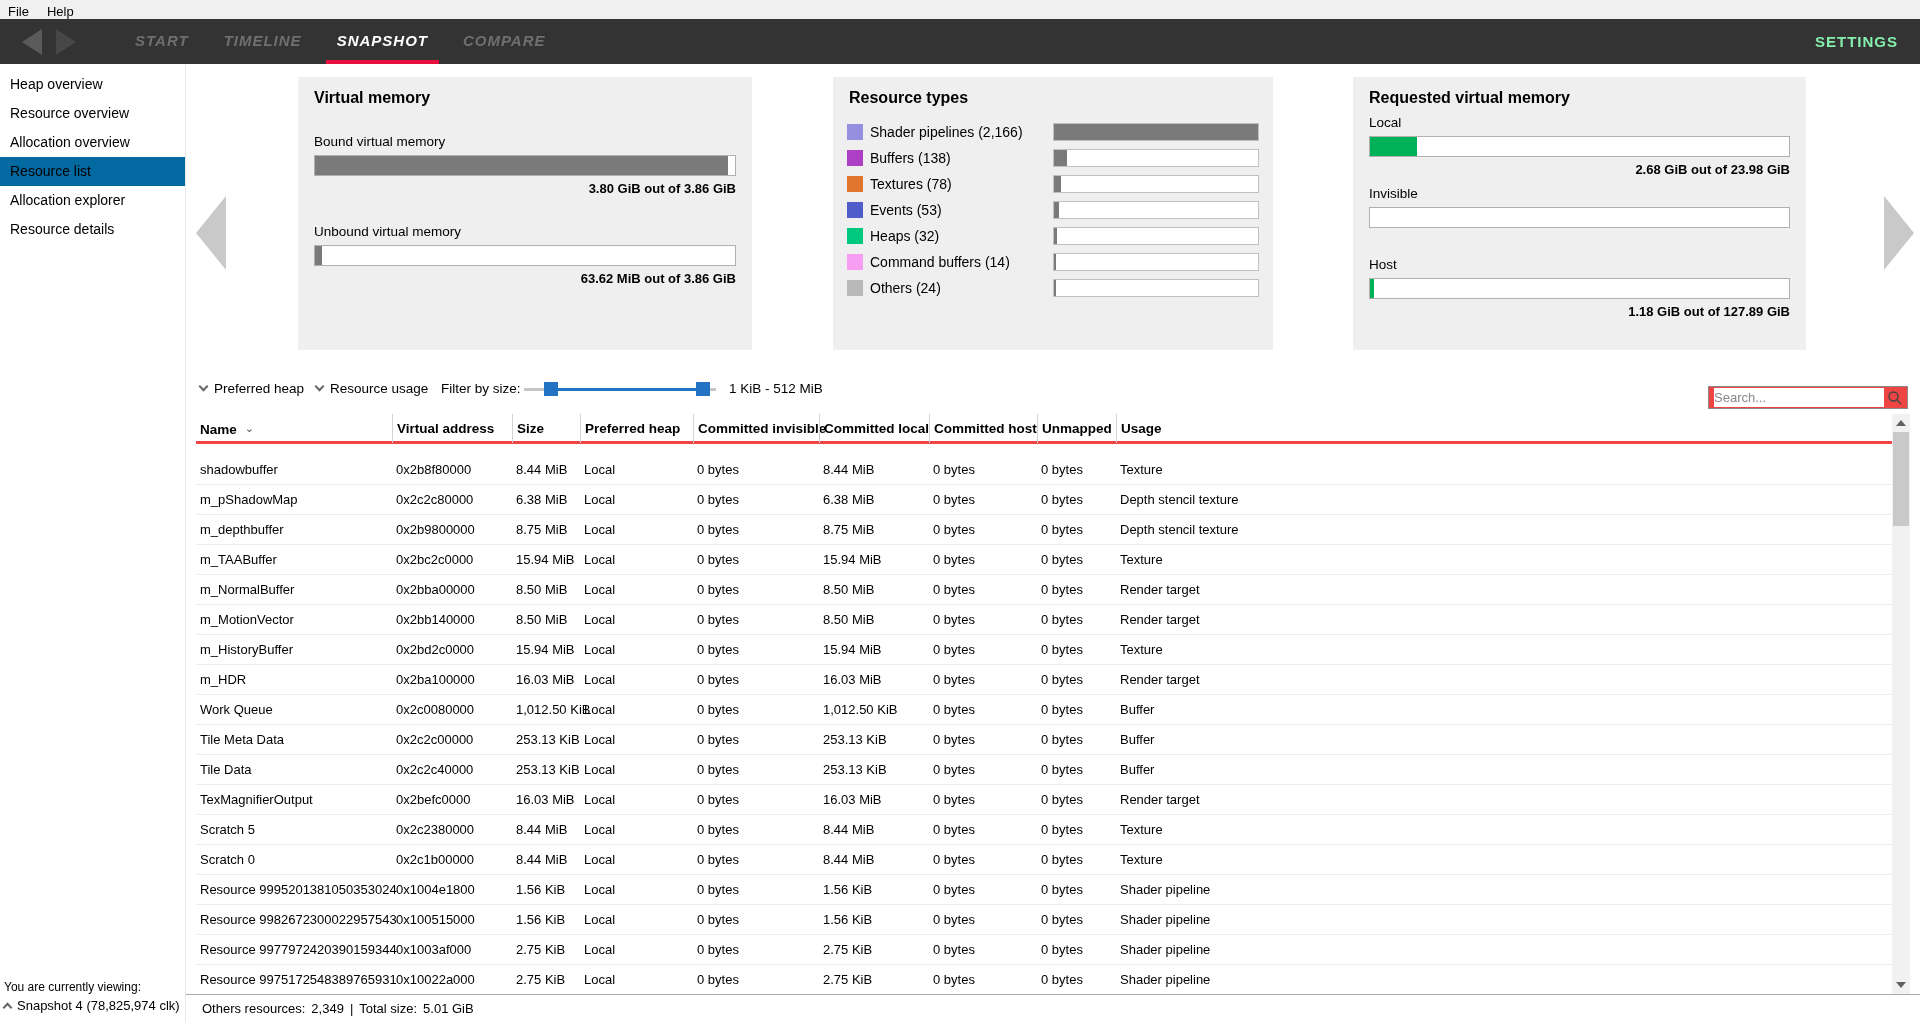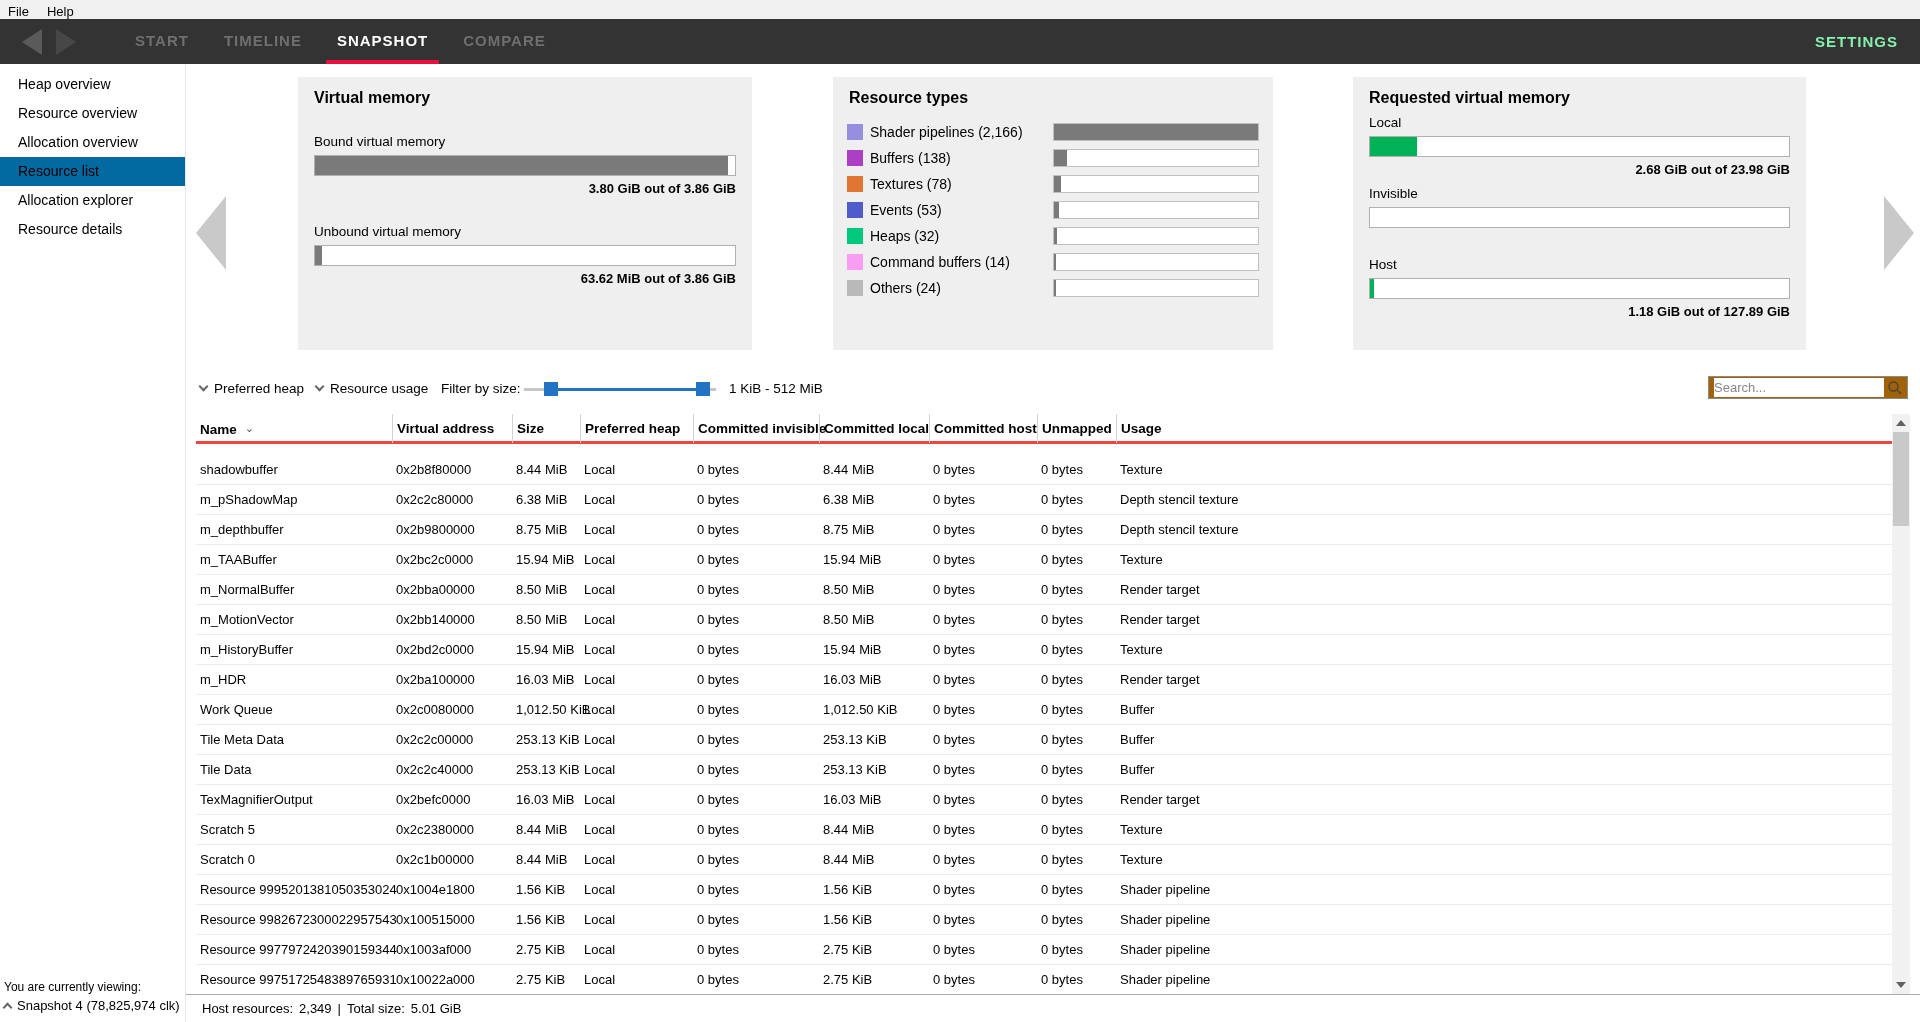--- a/index.html
+++ b/index.html
@@ -9,33 +9,33 @@
   
   .menubar { position:absolute; top:0; left:0; width:100%; height:19px;
     background:#f0f0f0; display:flex; align-items:flex-end; font-size:13px; }
   .menu-item { padding:0 10px 0 8px; }
 
   
   .navbar { position:absolute; top:19px; left:0; width:100%; height:45px; background:#333333; }
   .nav-arrows { position:absolute; left:22px; top:10px; display:flex; gap:14px; }
   .nav-back { width:0; height:0; border-top:13px solid transparent; border-bottom:13px solid transparent; border-right:20px solid #5a5a5a; }
   .nav-fwd  { width:0; height:0; border-top:13px solid transparent; border-bottom:13px solid transparent; border-left:20px solid #474747; }
-  .nav-tabs { position:absolute; left:124px; top:0; height:42px; display:flex; }
+  .nav-tabs { position:absolute; left:124px; top:0; height:42px; display:flex;font-style:italic; }
   .nav-tab { height:45px; line-height:43px; padding:0 11px; margin-right:13px;
     font-size:15px; font-weight:bold; letter-spacing:1px; color:#6f6f6f;
     border-bottom:4px solid transparent; }
   .nav-tab.active { color:#ffffff; }
   .nav-settings { position:absolute; right:22px; top:0; line-height:45px;
     font-size:15px; font-weight:bold; letter-spacing:1px; color:#86efac;margin-left:16px; }
 
   
   .sidebar { position:absolute; top:64px; left:0; width:186px; bottom:0;
     background:#fff; border-right:1px solid #e8e8e8; }
   #sidebar-items { padding-top:6px; }
-  .side-item { height:29px; line-height:29px; padding-left:18px; font-size:14px; }
+  .side-item { height:29px; line-height:29px; padding-left:10px; font-size:14px; }
   .sidebar-bottom { position:absolute; top:916px; left:4px; width:180px; }
   .viewing-label { font-size:12px; }
   .snapshot-row { margin-top:4px; font-size:13px; display:flex; align-items:center; gap:6px; }
   .chev { width:7px; height:7px; border-right:2px solid #666; border-bottom:2px solid #666;
     display:inline-block; transform:rotate(45deg); position:relative; top:-2px; }
   .chev.up { transform:rotate(225deg); top:2px; }
 
   
   .main { position:absolute; top:64px; left:186px; right:0; bottom:0; background:#fff; }
 
@@ -70,22 +70,22 @@
   .filter-row { position:absolute; top:309px; left:0; right:0; height:31px; }
   .combo { position:absolute; height:31px; display:flex; align-items:center; font-size:13.5px; gap:7px; }
   #combo-heap { left:14px; }
   #combo-usage { left:130px; }
   .fh-size-label { position:absolute; left:255px; line-height:31px; font-size:13.5px; }
   .slider { position:absolute; left:338px; top:9px; width:192px; height:14px; }
   .slider .base { position:absolute; left:0; right:0; top:6px; height:3px; background:#c6c6c6; }
   .slider .fill { position:absolute; top:6px; height:3px; }
   .slider .handle { position:absolute; top:0; width:14px; height:14px; }
   .size-range { position:absolute; left:543px; line-height:31px; font-size:13.5px; }
-  .search-box { position:absolute; left:1522px; top:3px; width:200px; height:23px;
-    border:1px solid #8a8a8a; background:#a16207; }
+  .search-box { position:absolute; left:1522px; top:13px; width:200px; height:23px;
+    border:1px solid #8a8a8a; background:#ef4444; }
   .search-box input { position:absolute; left:5px; top:1px; width:170px; height:19px;
     border:none; outline:none; font-size:13px; font-family:inherit; color:#333; }
   .search-box input::placeholder { color:#888; }
   .search-icon { position:absolute; right:4px; top:3px; }
 
   
   .grid-cols { display:grid; grid-template-columns:196px 120px 68px 113px 126px 110px 108px 79px 1fr; }
   .table-head { position:absolute; top:350px; left:10px; width:1696px; height:30px;
     border-bottom:3px solid #ef4444; font-size:13.5px; font-weight:bold; }
   .hcell { padding-left:4px; height:29px; line-height:29px; border-left:1px solid #d2d2d2; white-space:nowrap; }
@@ -500,20 +500,20 @@
     <div class="sb-btn sb-up">
         <div class="sb-tri-up"></div>
       </div>
     <div class="sb-thumb"></div>
     <div class="sb-btn sb-down">
         <div class="sb-tri-down"></div>
       </div>
   </div>
 
   <div class="statusbar">
-    <span>Host resources:</span>
+    <span>Others resources:</span>
     <span>2,349</span>
     <span>|</span>
     <span>Total size:</span>
     <span>5.01 GiB</span>
   </div>
 
 </div>
 
 </body></html>

